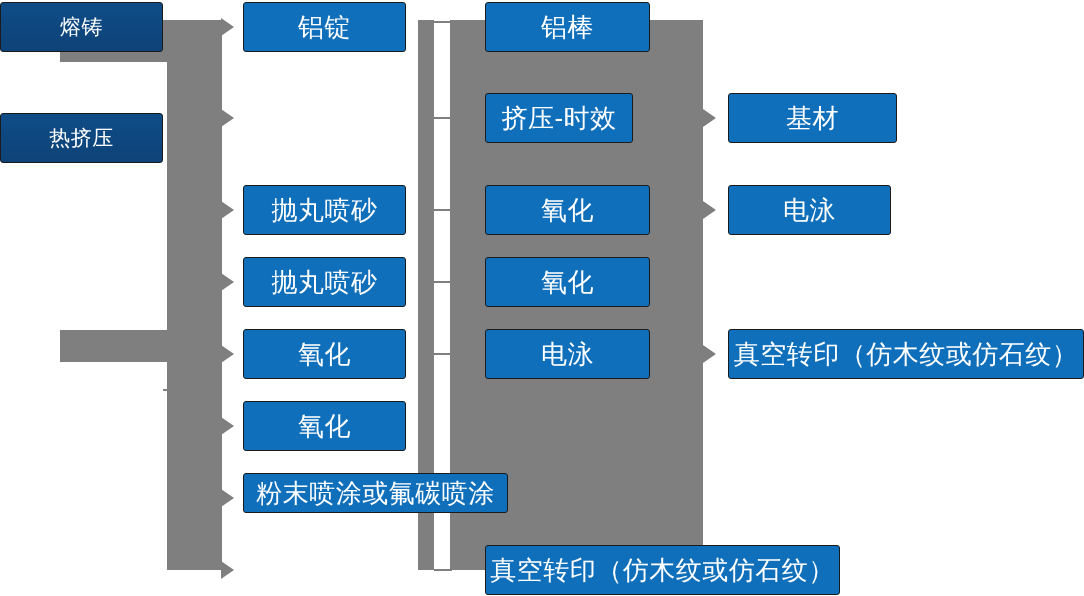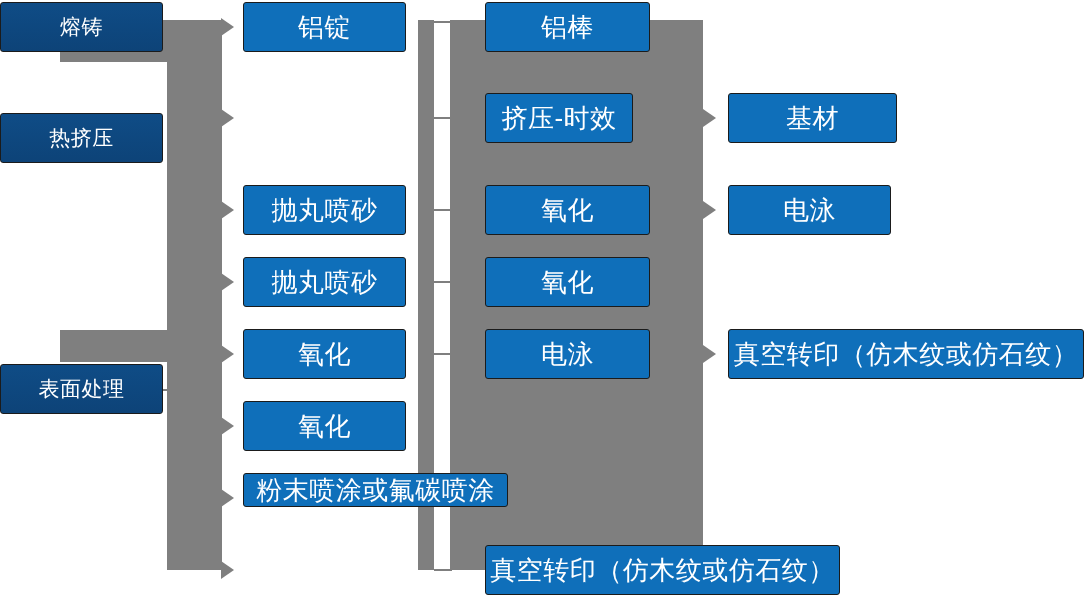--- a/index.html
+++ b/index.html
@@ -95,40 +95,37 @@
   <div class="gray-arrow" style="left:703px; top:109px;"></div>
   <div class="gray-arrow" style="left:703px; top:201px;"></div>
   <div class="gray-arrow" style="left:703px; top:345px;"></div>
 
   <div class="box dark" style="left:0px; top:2px; width:163px; height:50px;">
     <span>熔铸</span>
   </div>
   <div class="box dark" style="left:0px; top:93px; width:163px; height:50px;margin-top:20px;">
     <span>热挤压</span>
   </div>
-  <div class="box dark" style="left:0px; top:364px; width:163px; height:50px;">
-    <span>表面处理</span>
-  </div>
 
   <div class="box mid" style="left:243px; top:2px; width:163px; height:50px;">
     <span>铝锭</span>
   </div>
   <div class="box mid" style="left:243px; top:185px; width:163px; height:50px;">
     <span>抛丸喷砂</span>
   </div>
   <div class="box mid" style="left:243px; top:257px; width:163px; height:50px;">
     <span>抛丸喷砂</span>
   </div>
   <div class="box mid" style="left:243px; top:329px; width:163px; height:50px;">
     <span>氧化</span>
   </div>
   <div class="box mid" style="left:243px; top:401px; width:163px; height:50px;">
     <span>氧化</span>
   </div>
-  <div class="box mid" style="left:243px; top:473px; width:265px; height:34px;">
+  <div class="box mid" style="left:243px; top:473px; width:265px; height:40px;">
     <span>粉末喷涂或氟碳喷涂</span>
   </div>
 
   <div class="box mid" style="left:485px; top:2px; width:165px; height:50px;">
     <span>铝棒</span>
   </div>
   <div class="box mid" style="left:485px; top:93px; width:148px; height:50px;">
     <span>挤压-时效</span>
   </div>
   <div class="box mid" style="left:485px; top:185px; width:165px; height:50px;">

